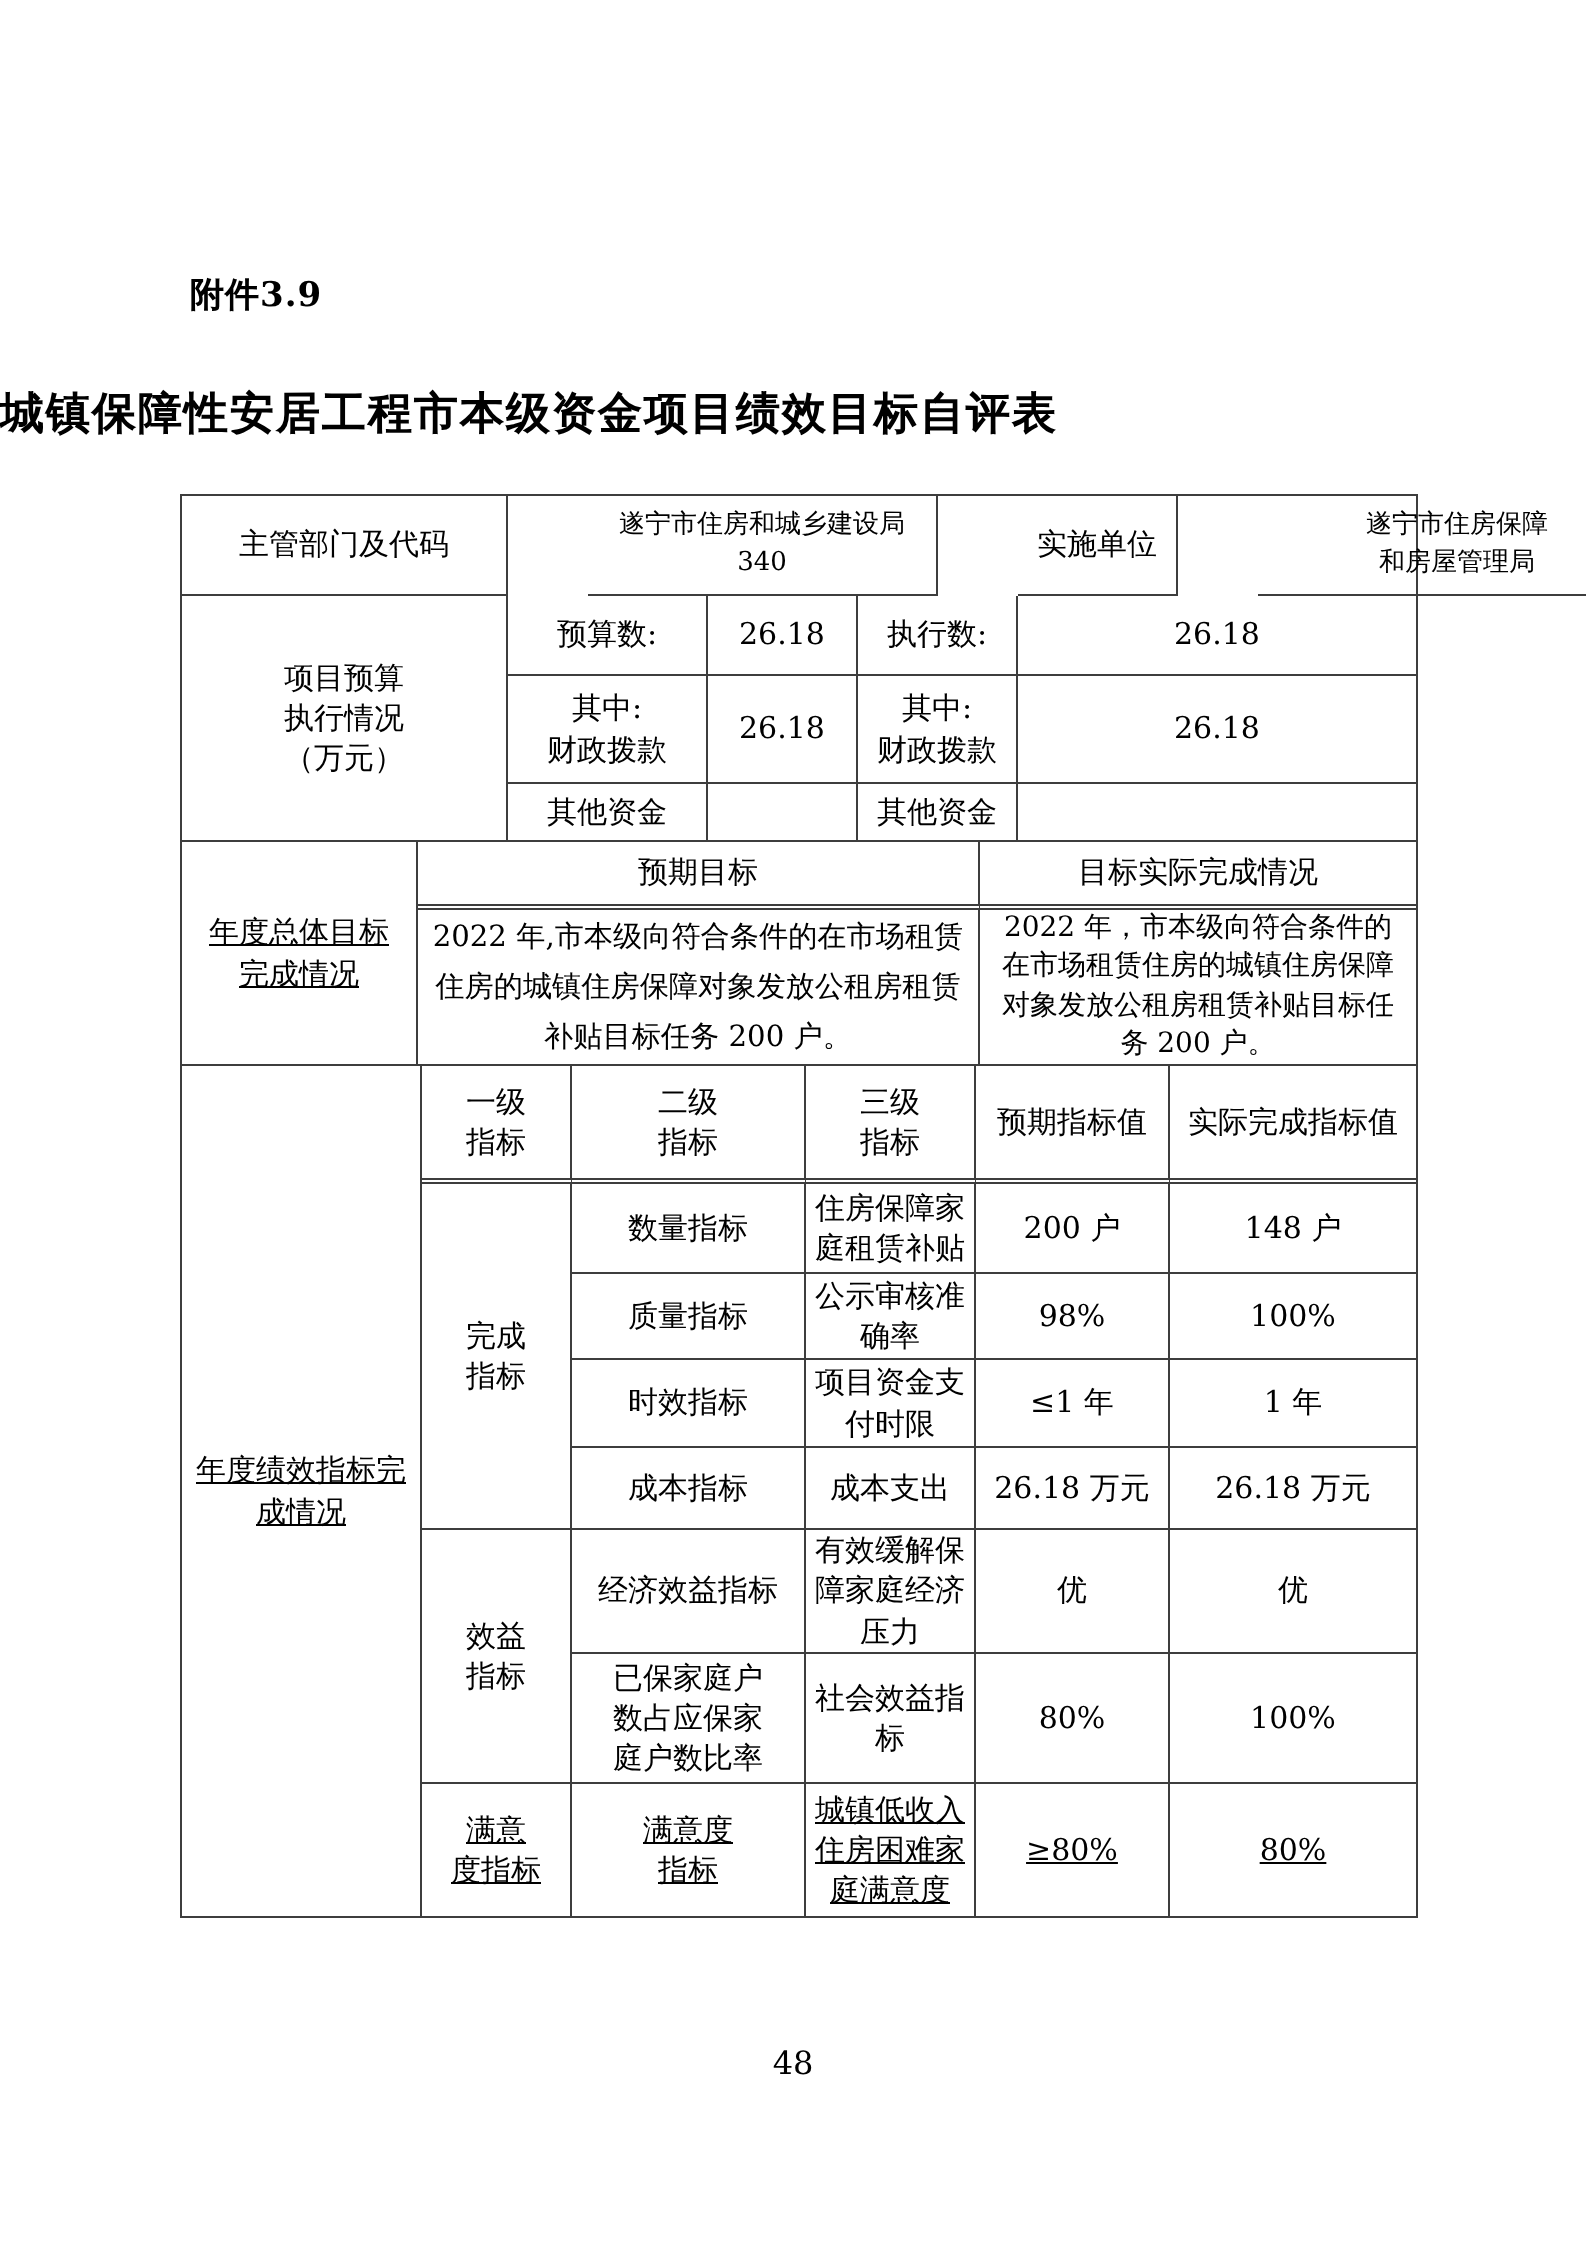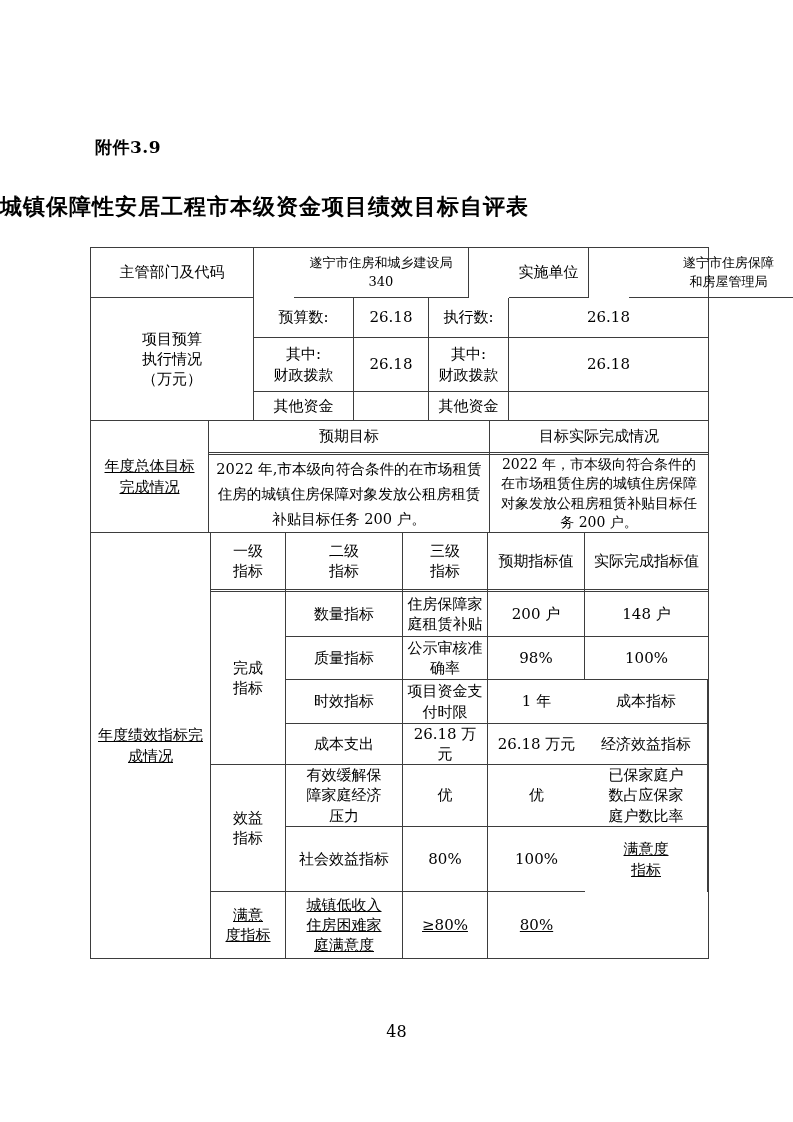--- a/index.html
+++ b/index.html
@@ -133,20 +133,21 @@
 
       <div class="c">质量指标</div>
       <div class="c">公示审核准
 确率</div>
       <div class="c">98%</div>
       <div class="c nr">100%</div>
 
       <div class="c">时效指标</div>
       <div class="c">项目资金支
 付时限</div>
+      <div class="c">≤1 年</div>
       <div class="c nr">1 年</div>
 
       <div class="c">成本指标</div>
       <div class="c">成本支出</div>
       <div class="c">26.18 万元</div>
       <div class="c nr">26.18 万元</div>
 
       <div class="c g-benefit">效益
 指标</div>
 

